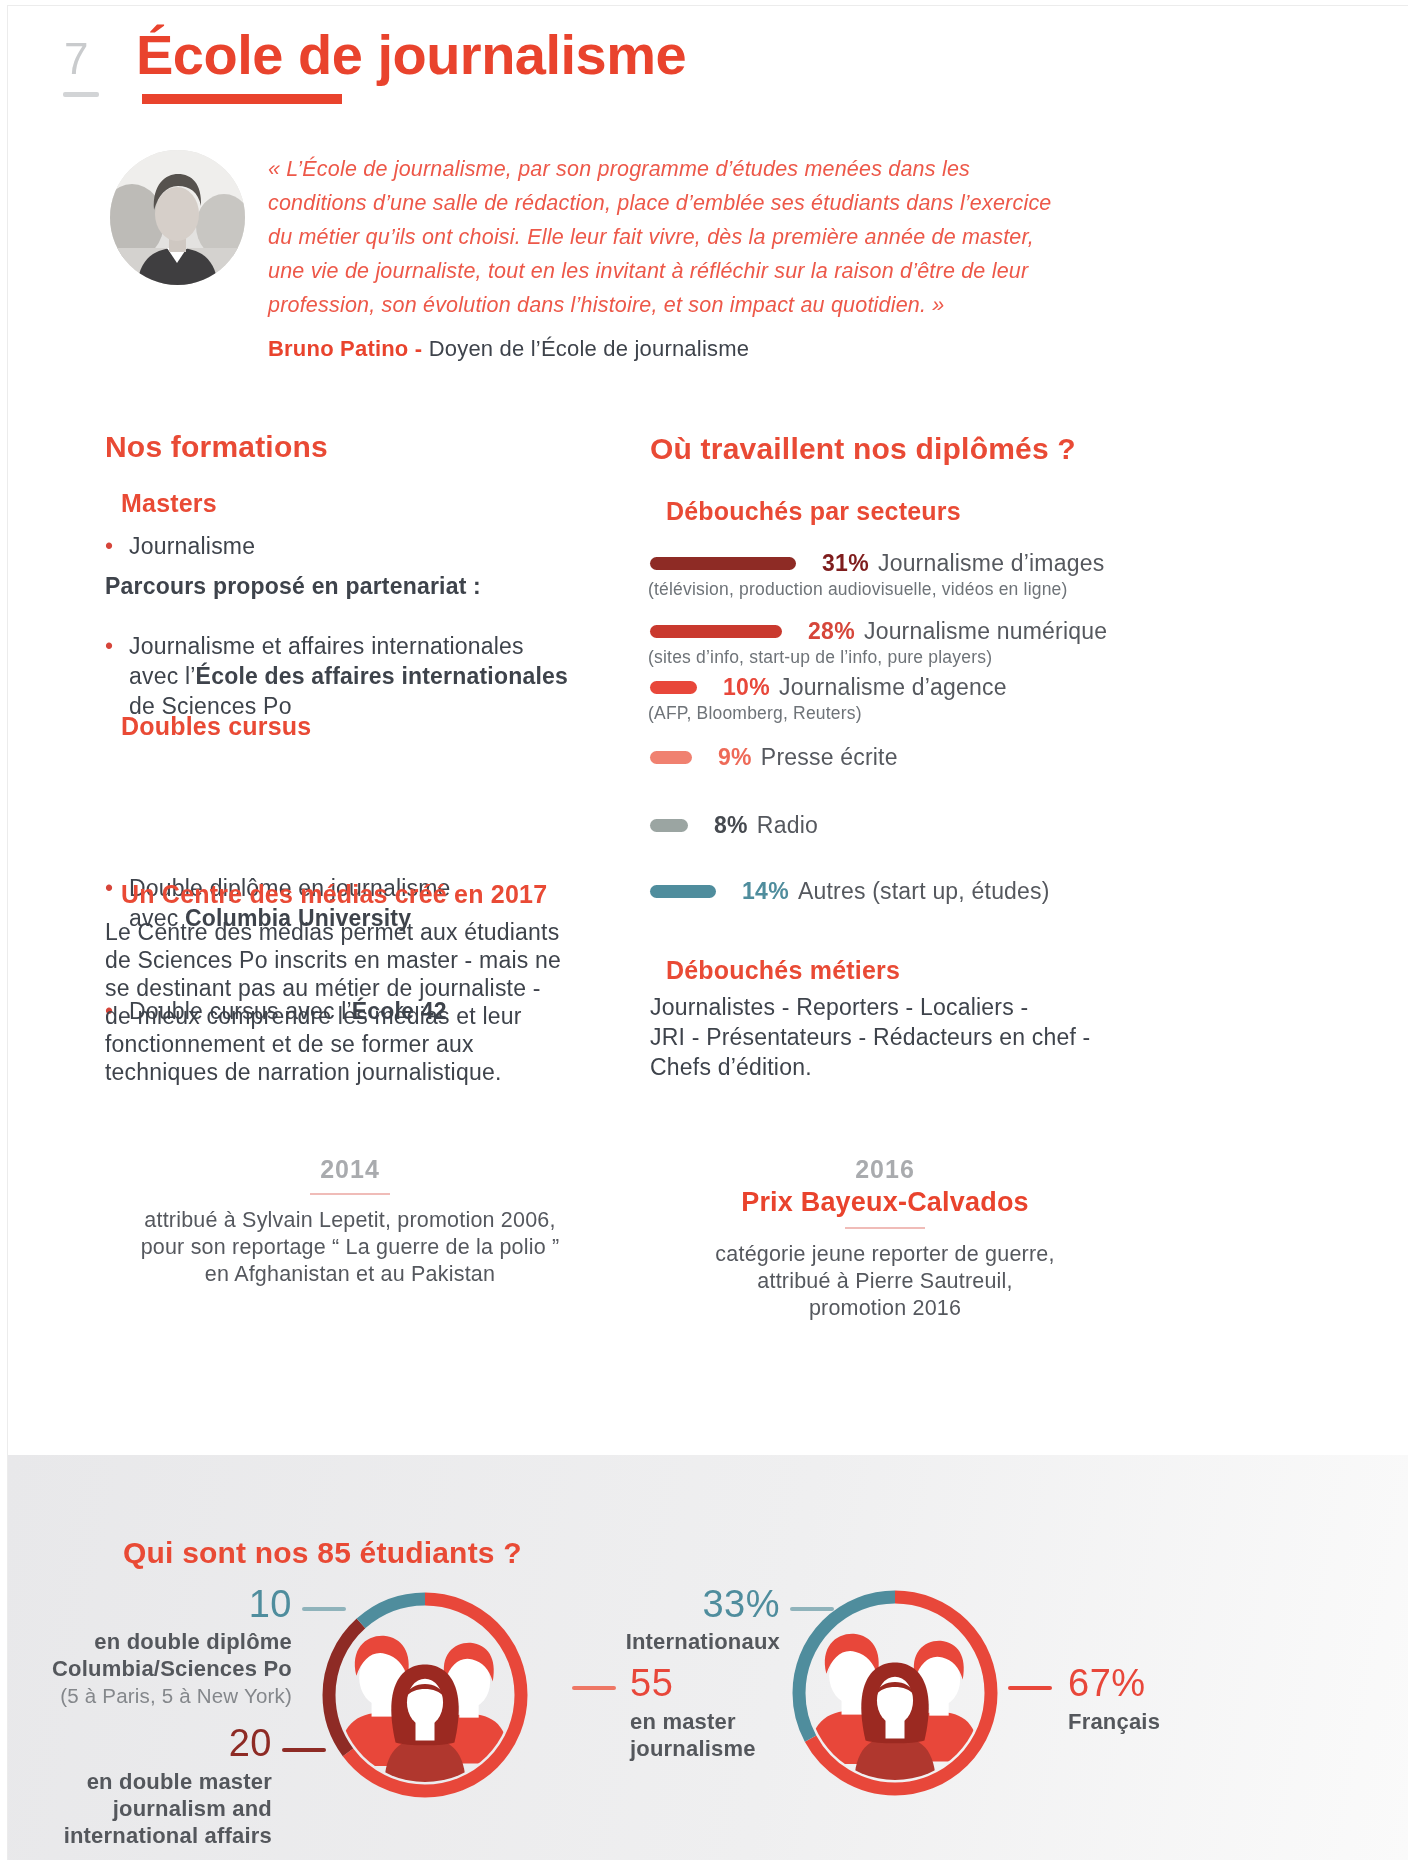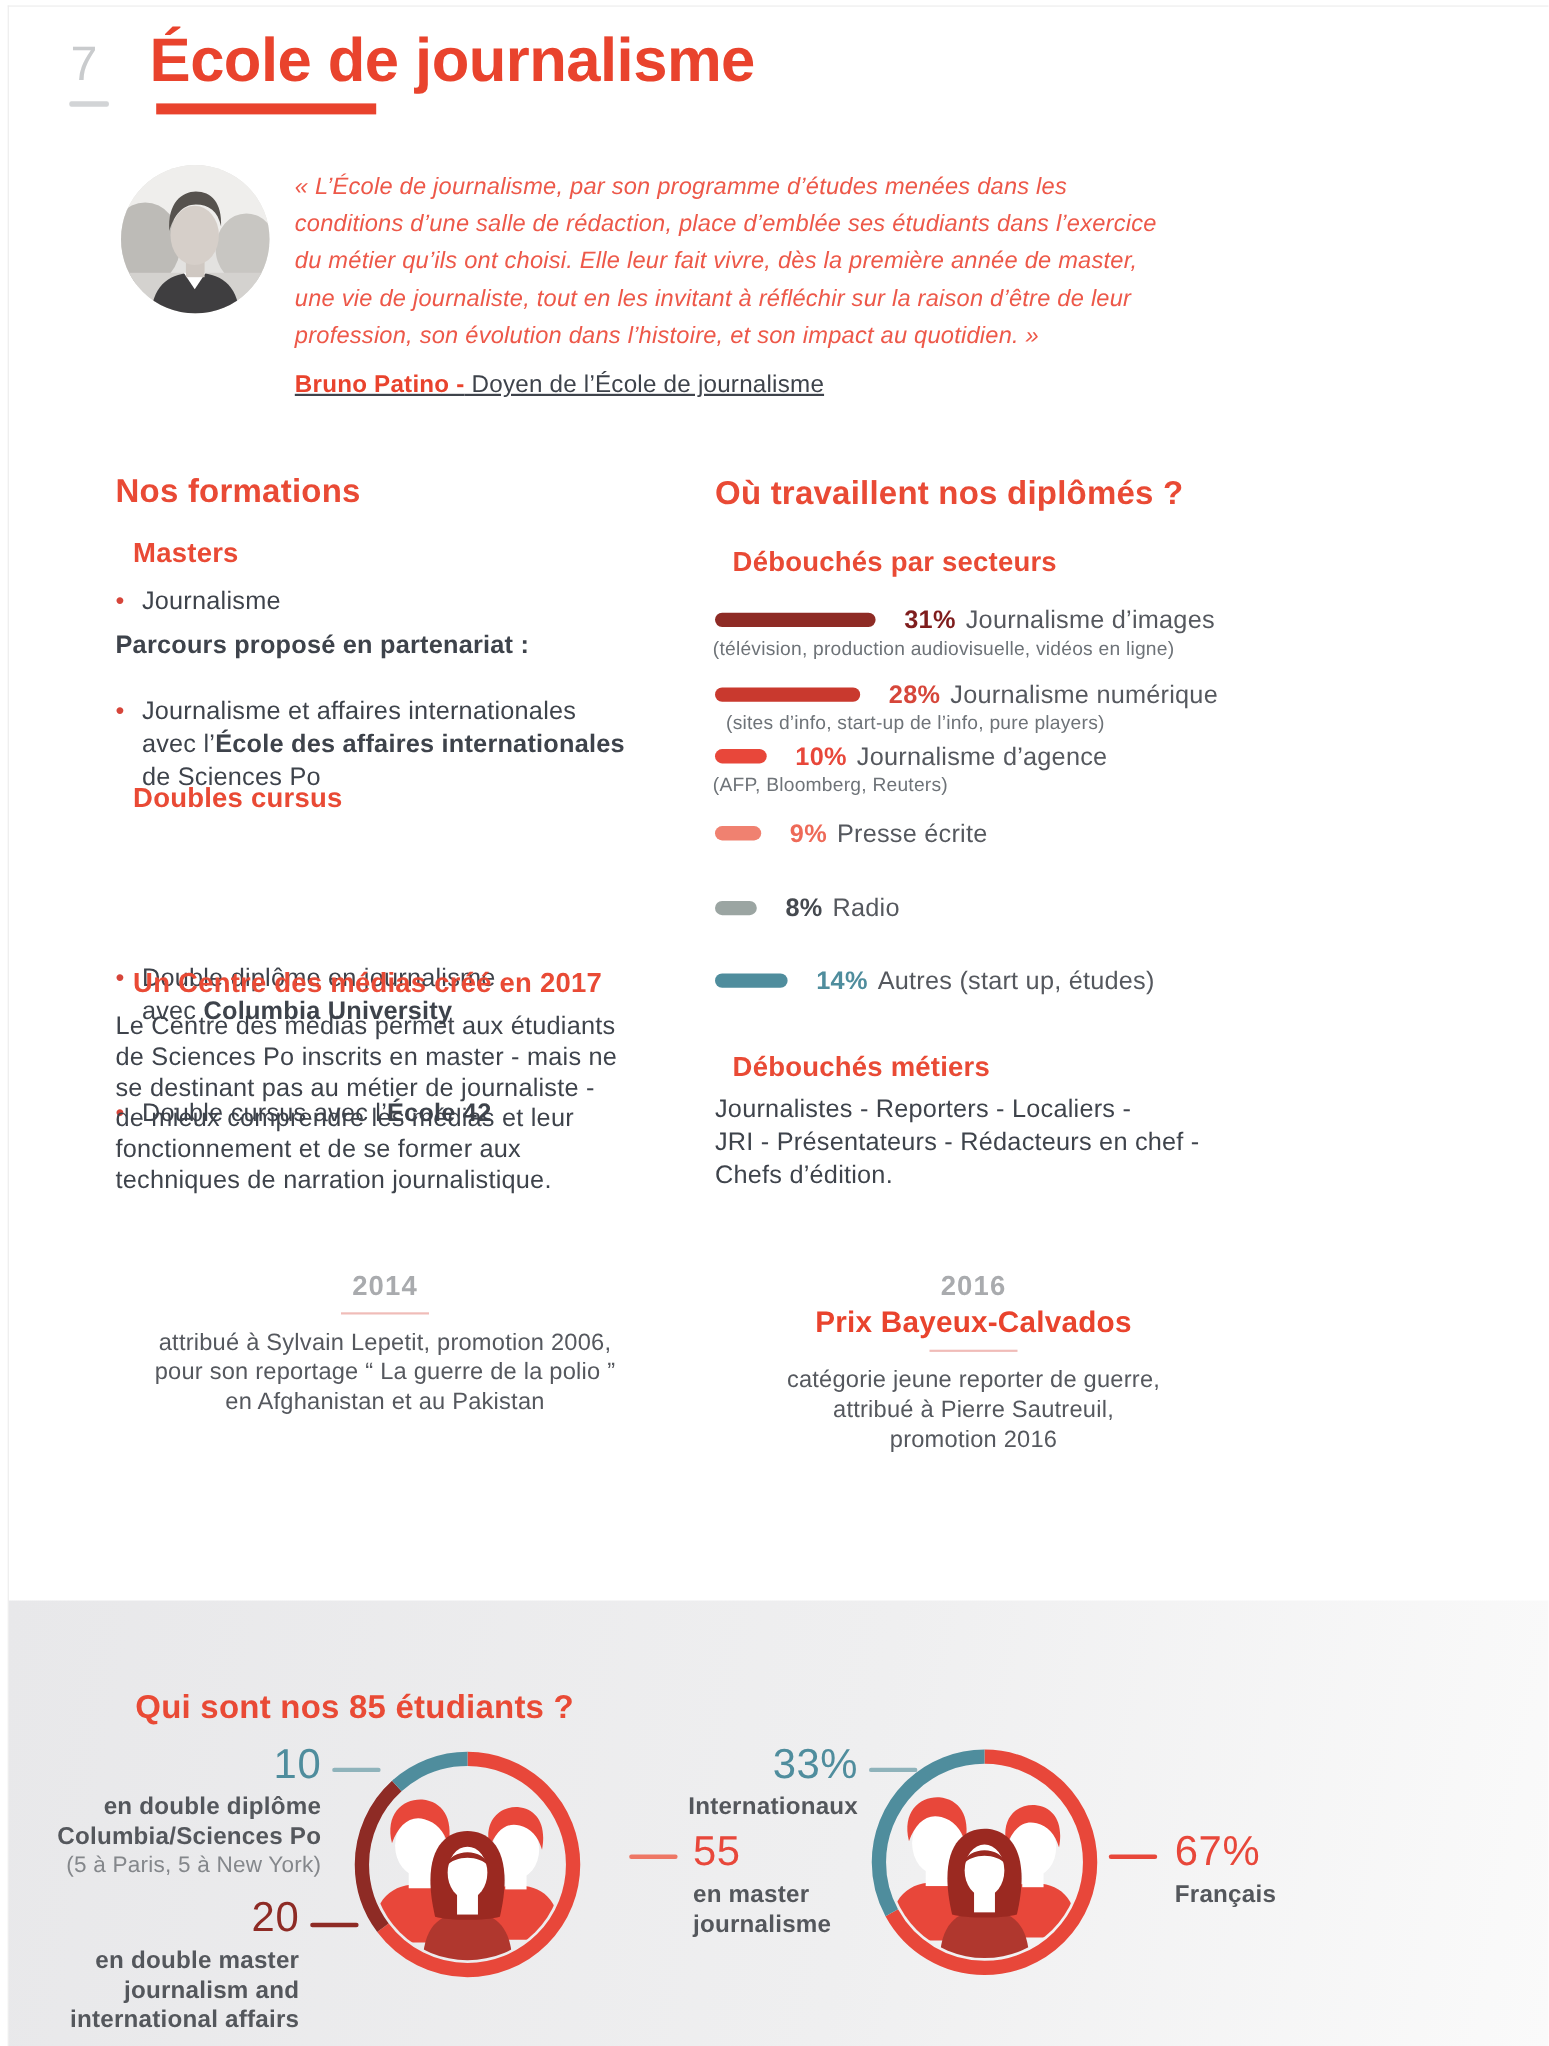--- a/index.html
+++ b/index.html
@@ -77,21 +77,21 @@
       <ellipse cx="67" cy="64" rx="22" ry="27" fill="#d6cfc9"></ellipse>
       <path d="M44,60 C42,34 56,24 68,24 C82,24 92,34 91,56 C88,42 80,36 68,36 C56,36 48,46 44,60 Z" fill="#56524e"></path>
     </g>
   </svg>
 
   <div class="abs quote" style="left:268px;top:152px;width:900px;">« L’École de journalisme, par son programme d’études menées dans les
 conditions d’une salle de rédaction, place d’emblée ses étudiants dans l’exercice
 du métier qu’ils ont choisi. Elle leur fait vivre, dès la première année de master,
 une vie de journaliste, tout en les invitant à réfléchir sur la raison d’être de leur
 profession, son évolution dans l’histoire, et son impact au quotidien. »</div>
-  <div class="abs attrib" style="left:268px;top:336px;text-decoration:underline;">
+  <div class="abs attrib" style="left:268px;top:336px;">
     <b>Bruno Patino -</b><span> Doyen de l’École de journalisme</span>
   </div>
 
   <div class="abs h-red-lg" style="left:105px;top:430px;">Nos formations</div>
   <div class="abs h-red-md" style="left:105px;top:489px;">Masters</div>
   <div class="abs body-txt bullet" style="left:105px;top:531px;width:540px;">Journalisme</div>
   <div class="abs body-txt body-bold" style="left:105px;top:571px;">Parcours proposé en partenariat :</div>
   <div class="abs body-txt bullet" style="left:105px;top:601px;width:540px;">Journalisme et affaires internationales
 avec l’<b>École des affaires internationales</b>
 de Sciences Po</div>
@@ -114,21 +114,21 @@
         <span class="secbar" style="width: 146px; background: rgb(142, 43, 37);"></span>
         <span class="secpct" style="color: #7f1d1d;">31%</span>
         <span class="seclabel">Journalisme d’images</span>
       </div>
       <div class="abs secsub" style="left: 648px; top: 579px;">(télévision, production audiovisuelle, vidéos en ligne)</div>
       <div class="abs secrow" style="left: 650px; top: 616px;">
         <span class="secbar" style="width: 132px; background: rgb(201, 57, 46);"></span>
         <span class="secpct" style="color: rgb(214, 70, 58);">28%</span>
         <span class="seclabel">Journalisme numérique</span>
       </div>
-      <div class="abs secsub" style="left: 648px; top: 647px; margin-left: 12px;">(sites d’info, start-up de l’info, pure players)</div>
+      <div class="abs secsub" style="left: 648px; top: 647px;">(sites d’info, start-up de l’info, pure players)</div>
       <div class="abs secrow" style="left: 650px; top: 672px;">
         <span class="secbar" style="width: 47px; background: rgb(232, 71, 58);"></span>
         <span class="secpct" style="color: rgb(232, 71, 58);">10%</span>
         <span class="seclabel">Journalisme d’agence</span>
       </div>
       <div class="abs secsub" style="left: 648px; top: 703px;">(AFP, Bloomberg, Reuters)</div>
       <div class="abs secrow" style="left: 650px; top: 742px;">
         <span class="secbar" style="width: 42px; background: rgb(240, 129, 112);"></span>
         <span class="secpct" style="color: rgb(238, 106, 88);">9%</span>
         <span class="seclabel">Presse écrite</span>

